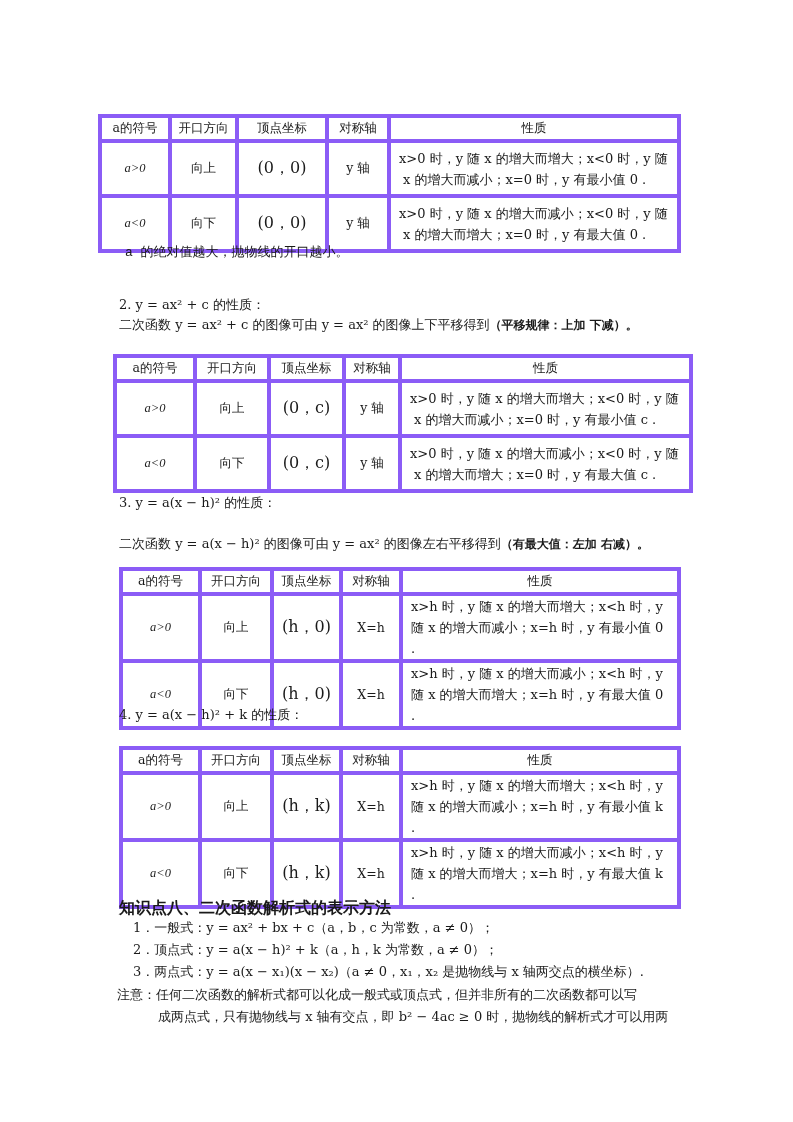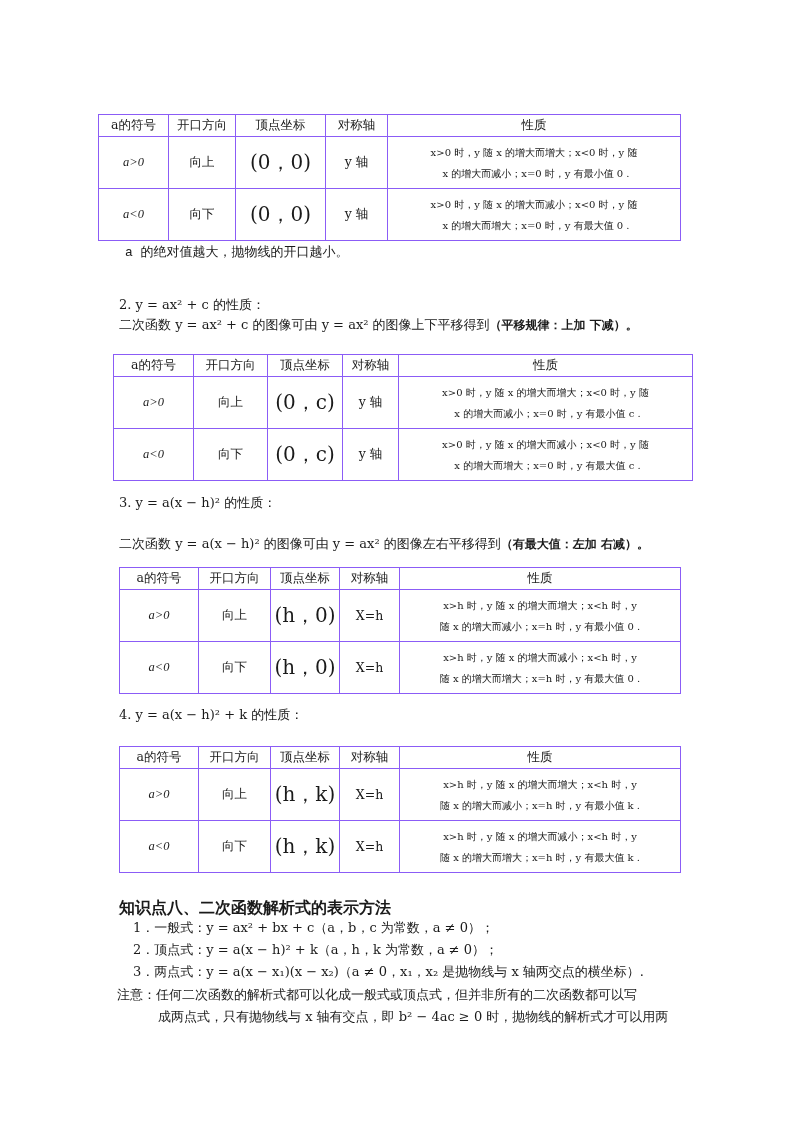--- a/index.html
+++ b/index.html
@@ -1,28 +1,28 @@
 <!DOCTYPE html>
 <html><head>
 <meta charset="utf-8">
 <style>
   html, body { margin: 0; padding: 0; background: #ffffff; }
   body { width: 793px; height: 1122px; position: relative; overflow: hidden;
          font-family: "DejaVu Serif", "Liberation Serif", serif; color: #1a1a1a; font-size: 13px; }
   .abs { position: absolute; }
   table.prop { position: absolute; border-collapse: collapse; table-layout: fixed; font-size: 12.5px; }
-  table.prop td, table.prop th { border: 1px solid #8b5cf6; text-align: center; vertical-align: middle; padding: 0; font-weight: normal; }
+  table.prop td, table.prop th { border: 4px solid #8b5cf6; text-align: center; vertical-align: middle; padding: 0; font-weight: normal; }
   table.prop th { height: 21px; font-size: 12.5px; }
-  table.prop td.prop-text { text-align: center; padding: 0 8px; line-height: 21px; font-size: 10px; }
+  table.prop td.prop-text { text-align: left; padding: 0 8px; line-height: 21px; font-size: 13px; }
   table.prop td { height: 51px; }
   .mi { font-style: italic; font-family: "Liberation Serif", serif; }
   .line { white-space: nowrap; font-size: 13px; }
   .bold { font-weight: bold; font-family: "DejaVu Sans", sans-serif; font-size: 12px; }
   .heading { font-weight: bold; font-family: Liberation Mono, monospace; font-size: 16px; }
-  .vertex { font-size: 20px; }
+  .vertex { font-size: 16px; }
 </style>
 </head>
 <body>
 
 <table class="prop" style="left:98px; top:114px; width:583px;">
   <colgroup>
       <col style="width:70px">
       <col style="width:67px">
       <col style="width:90px">
       <col style="width:62px">

